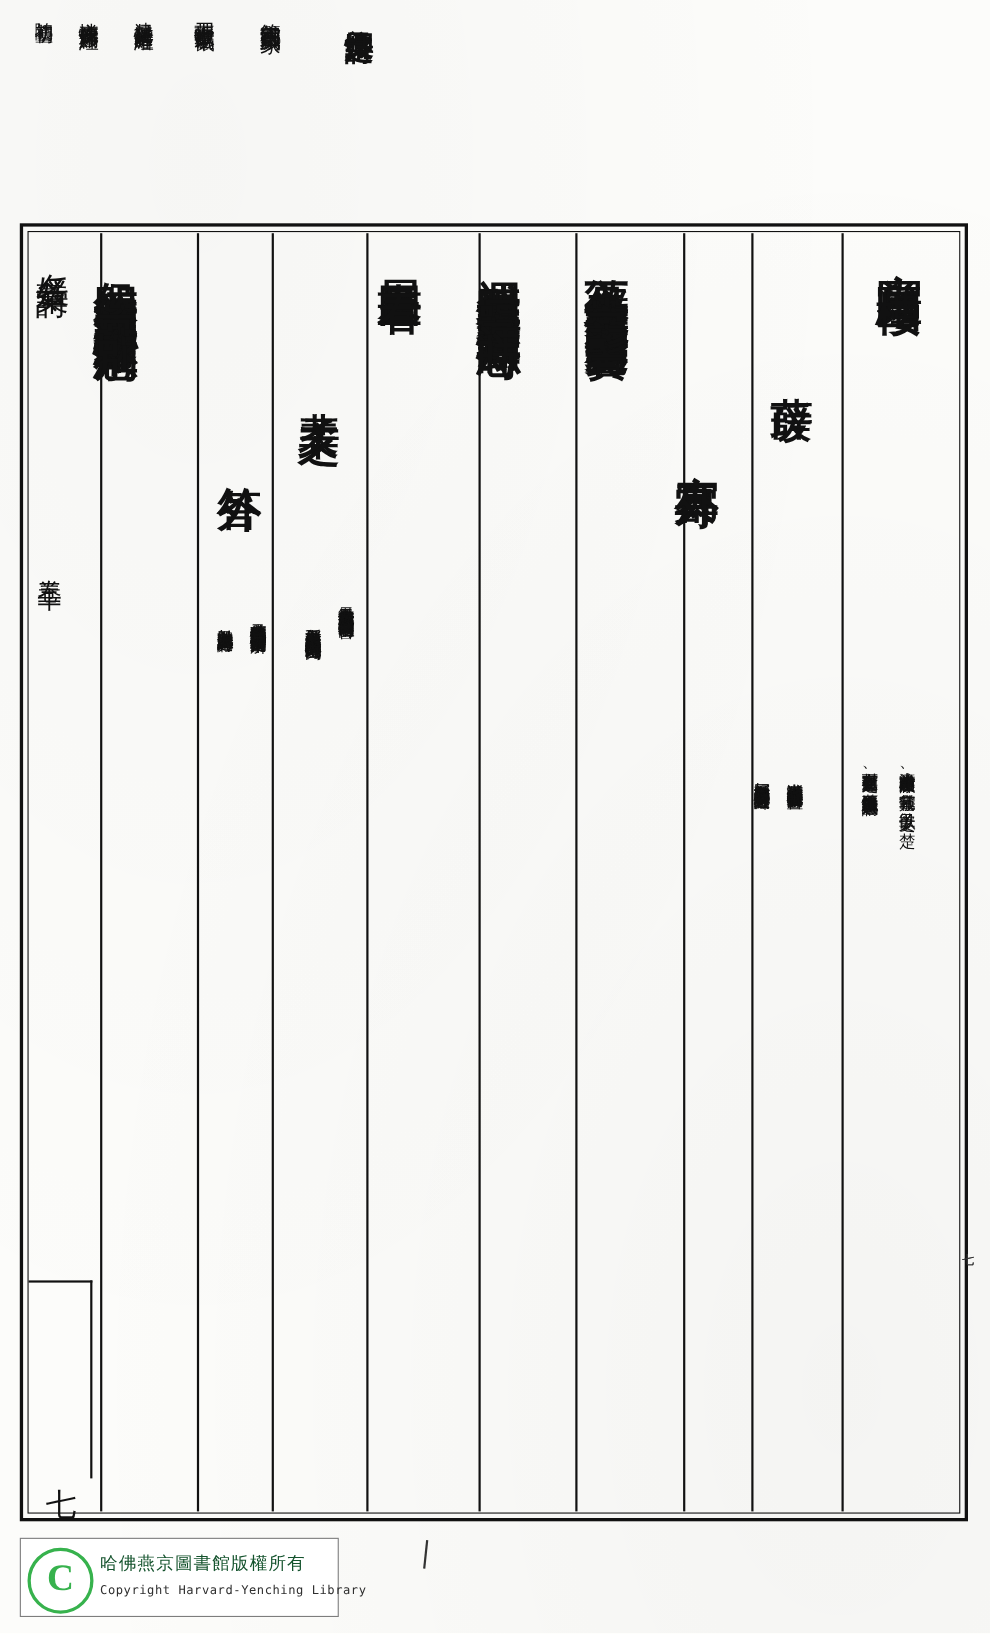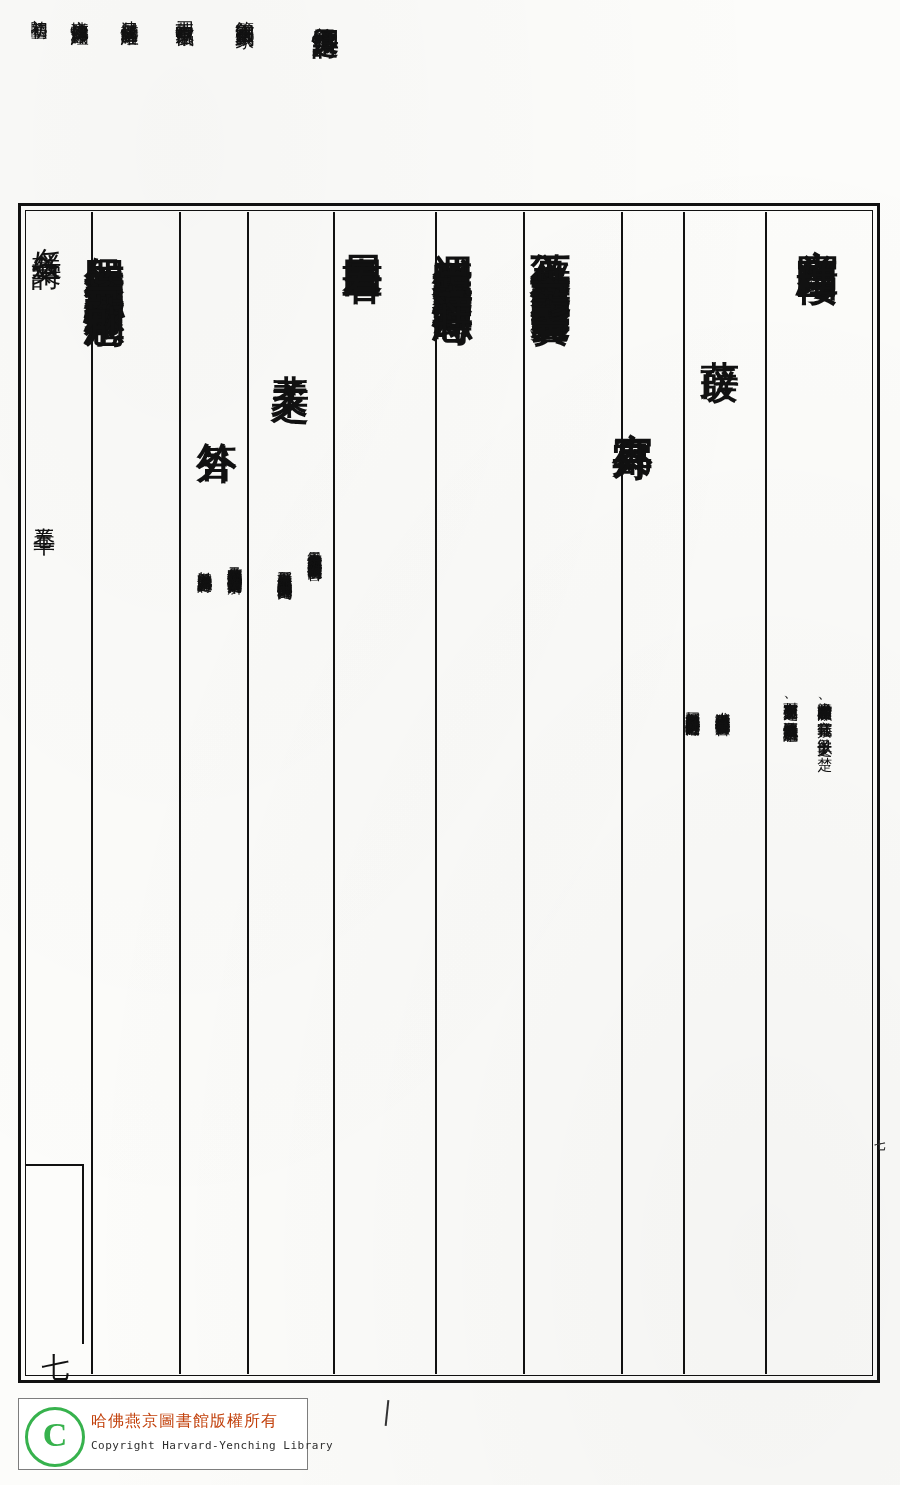--- a/index.html
+++ b/index.html
@@ -192,21 +192,21 @@
     text-align: center;
     line-height: 50px;
     font-weight: 700;
   }
   .stamp-cn {
     position: absolute;
     left: 72px;
     top: 12px;
     font-size: 16px;
     letter-spacing: 1px;
-    color: #c2410c;
+    color: #14532d;
     white-space: nowrap;
   }
   .stamp-en {
     position: absolute;
     left: 72px;
     top: 40px;
     font-size: 11px;
     letter-spacing: 0.5px;
     color: #2f2f2f;
     font-family: "DejaVu Sans Mono", monospace;

